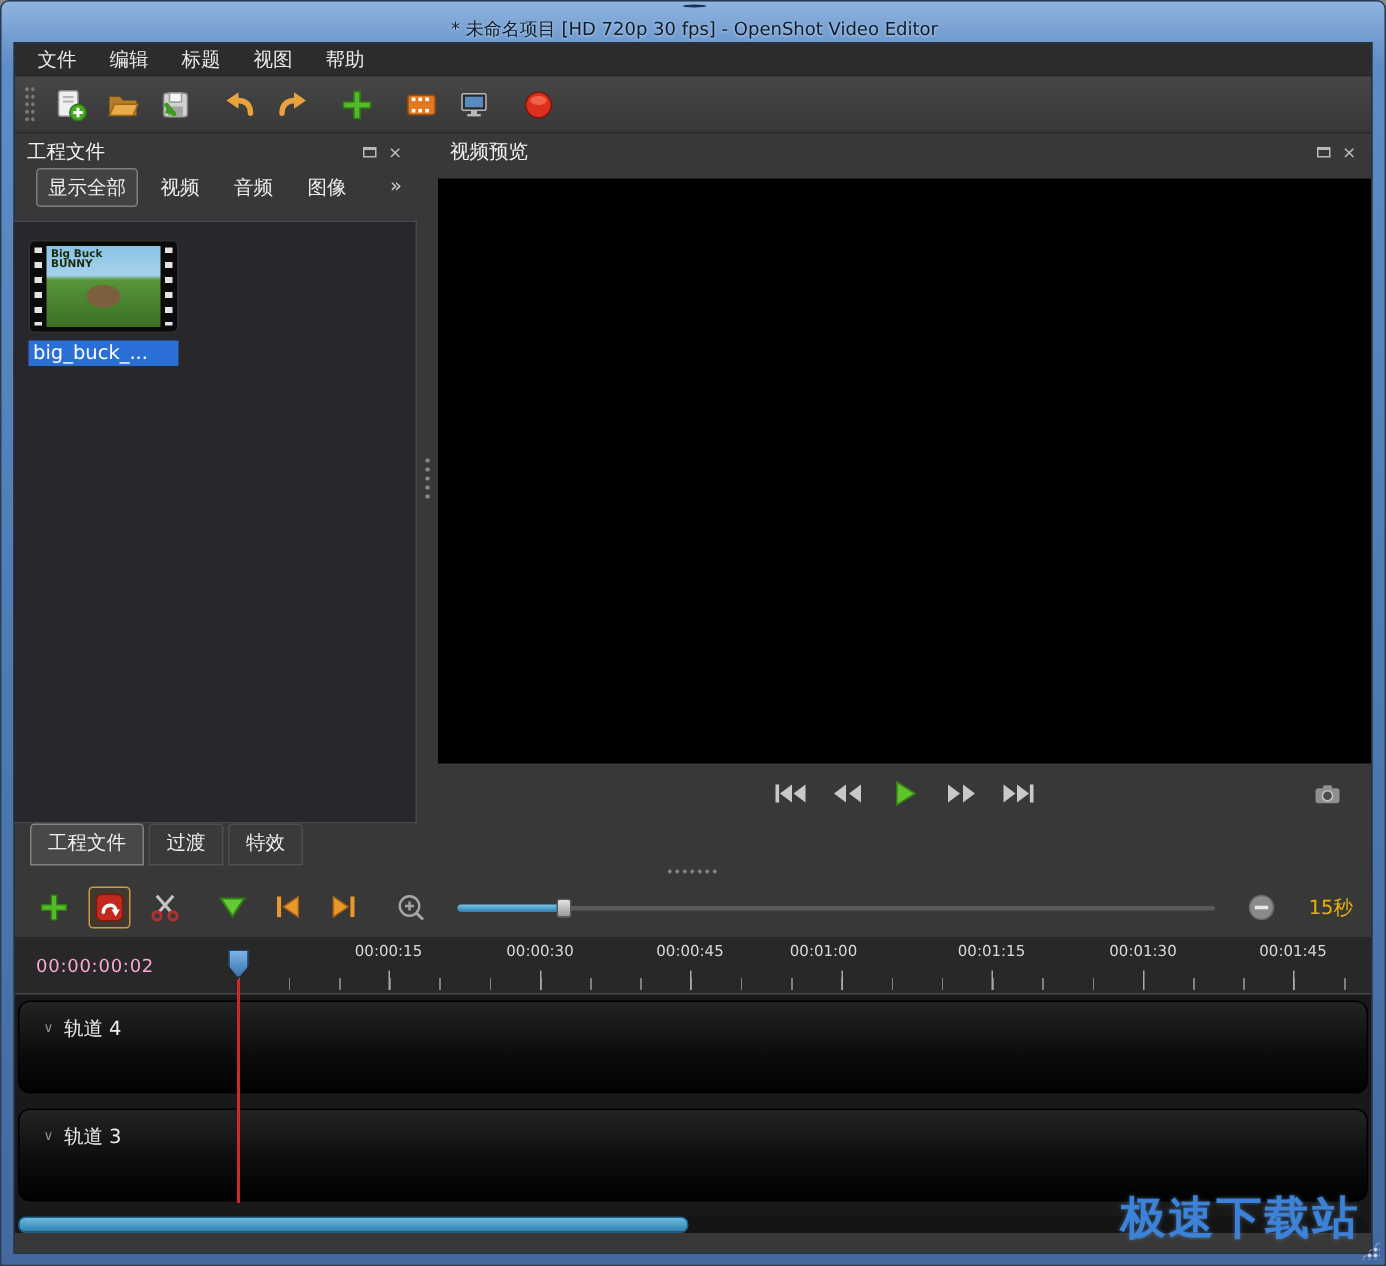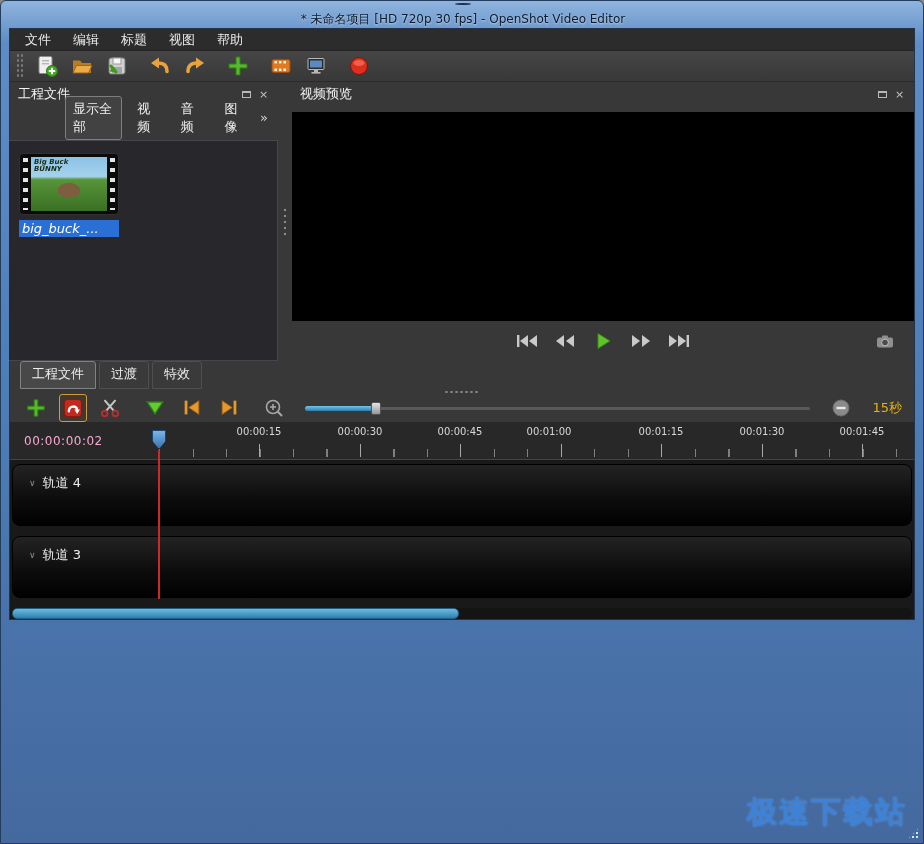--- a/index.html
+++ b/index.html
@@ -21,46 +21,46 @@
     border:1px solid #2b466a; background:linear-gradient(#dcebfa,#a9c6e2 45%,#84a8cc);
     color:#15283e; font-size:11px; line-height:1; }
   .win-btn.min{ border-radius:3px 0 0 3px; }
   .win-btn.max{ border-left:none; }
   .win-btn.close{ width:45px; border-left:none; border-radius:0 3px 3px 0;
     background:linear-gradient(#f4b6a4,#e0745a 45%,#bf3d24); color:#fff; font-size:14px; font-weight:bold; }
   .glyph-min{ width:8px; height:3px; background:#15283e; margin-top:7px; }
   .glyph-max{ width:9px; height:8px; border:1px solid #15283e; border-top-width:2px; background:transparent; }
 
   
-  .wbody{ height:592px; background:#383838; display:flex; flex-direction:column; border:1px solid #23344a; }
+  .wbody{ height:808px; background:#383838; display:flex; flex-direction:column; border:1px solid #23344a; }
 
   .menubar{ height:22px; background:#2c2c2c; display:flex; align-items:center; padding:0 4px; border-bottom:1px solid #242424; }
   .menu-item{ color:#e9e9e9; font-size:13px; padding:2px 11px; cursor:default; }
 
   .toolbar{ height:38px; background:linear-gradient(#464646,#383838); display:flex; align-items:center; gap:5px; padding:0 6px; border-bottom:1px solid #2a2a2a; }
   .grip{ width:7px; height:26px; margin-right:4px;
     background-image:radial-gradient(circle,#7a7a7a 1px,transparent 1.5px); background-size:4px 5px; }
   .tool-btn{ width:30px; height:30px; display:flex; align-items:center; justify-content:center; border-radius:3px; }
   .gap-s{ margin-left:8px; }
 
   
   .main{ height:460px; display:flex; }
   .left-panel{ width:268px; display:flex; flex-direction:column; }
   .right-panel{ flex:1; display:flex; flex-direction:column; }
   .panel-header{ height:24px; display:flex; align-items:center; padding:0 8px; color:#f2f2f2; font-size:13px; }
   .panel-btns{ margin-left:auto; display:flex; gap:4px; align-items:center; }
   .panel-mini{ width:13px; height:13px; display:flex; align-items:center; justify-content:center; color:#c2c2c2; font-size:11px; line-height:1; }
   .undock-glyph{ width:9px; height:7px; border:1px solid #b8b8b8; border-top-width:2px; }
 
-  .filters{ display:flex; align-items:center; gap:7px; height:34px; padding:0 10px 11px 14px;margin-left:41px; }
+  .filters{ display:flex; align-items:center; gap:7px; height:34px; padding:0 10px 11px 14px; }
   .filter-btn{ font-size:13px; color:#eee; padding:3px 7px; border:1px solid transparent; border-radius:3px; }
   .filter-btn.active{ border-color:#7e7e7e; background:#424242; }
   .overflow-btn{ margin-left:auto; color:#cfcfcf; font-size:13px; }
 
-  .thumbs{ flex:1; background:#28282c; border:1px solid #46464c; border-left:none; margin-left:-1px; padding:12px 8px;font-style:italic; }
+  .thumbs{ flex:1; background:#28282c; border:1px solid #46464c; border-left:none; margin-left:-1px; padding:12px 8px; }
   .file-row{ display:flex; gap:4px; }
   .file-item{ width:104px; display:flex; flex-direction:column; align-items:center; }
   .filmstrip{ width:100px; height:62px; background:#0b0b0b; border:1px solid #303030; border-radius:4px; position:relative; }
   .filmstrip::before,.filmstrip::after{ content:""; position:absolute; top:4px; bottom:4px; width:5px;
     background:repeating-linear-gradient(180deg,#e4e4e4 0 4px,transparent 4px 10px); }
   .filmstrip::before{ left:3px; } .filmstrip::after{ right:3px; }
   .thumb-img{ position:absolute; left:11px; right:11px; top:3px; bottom:3px; overflow:hidden; }
   .thumb-bunny{ background:
     radial-gradient(ellipse 18px 12px at 50% 62%, #7d5f40 0 60%, transparent 65%),
     linear-gradient(180deg,#8cc2e6 0%,#a4d2ec 36%,#579538 42%,#3a6f24 100%); }

